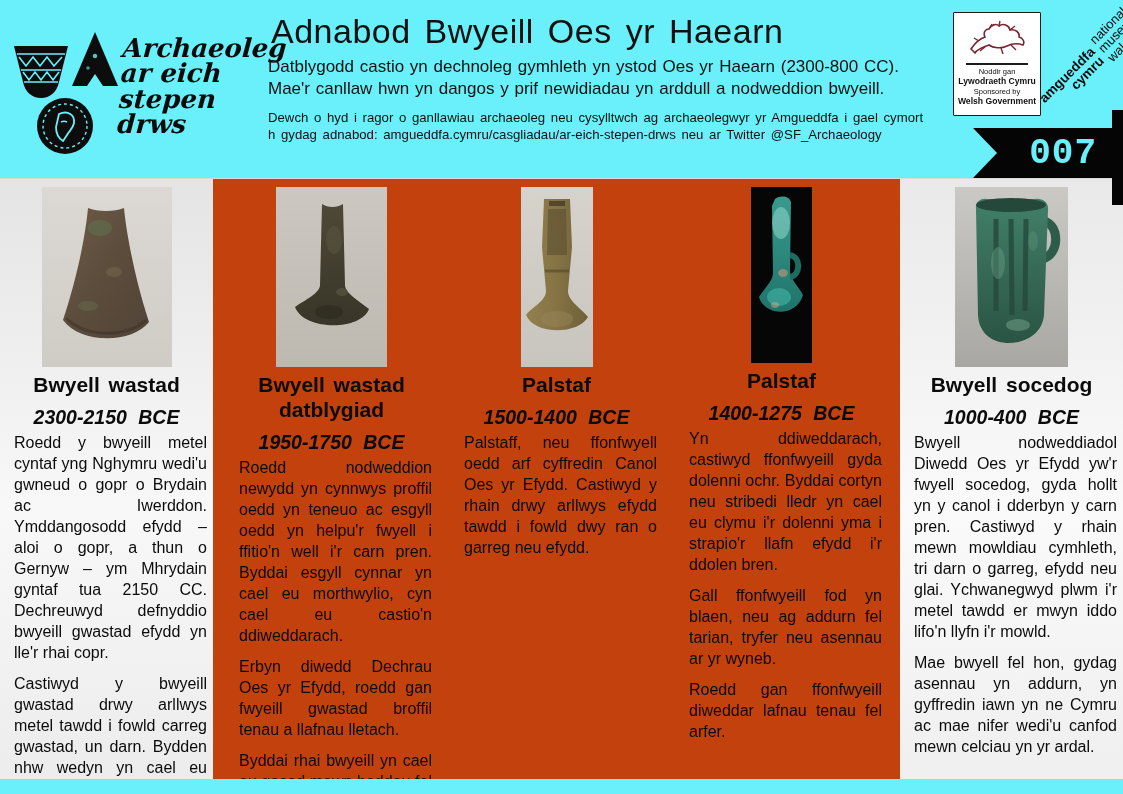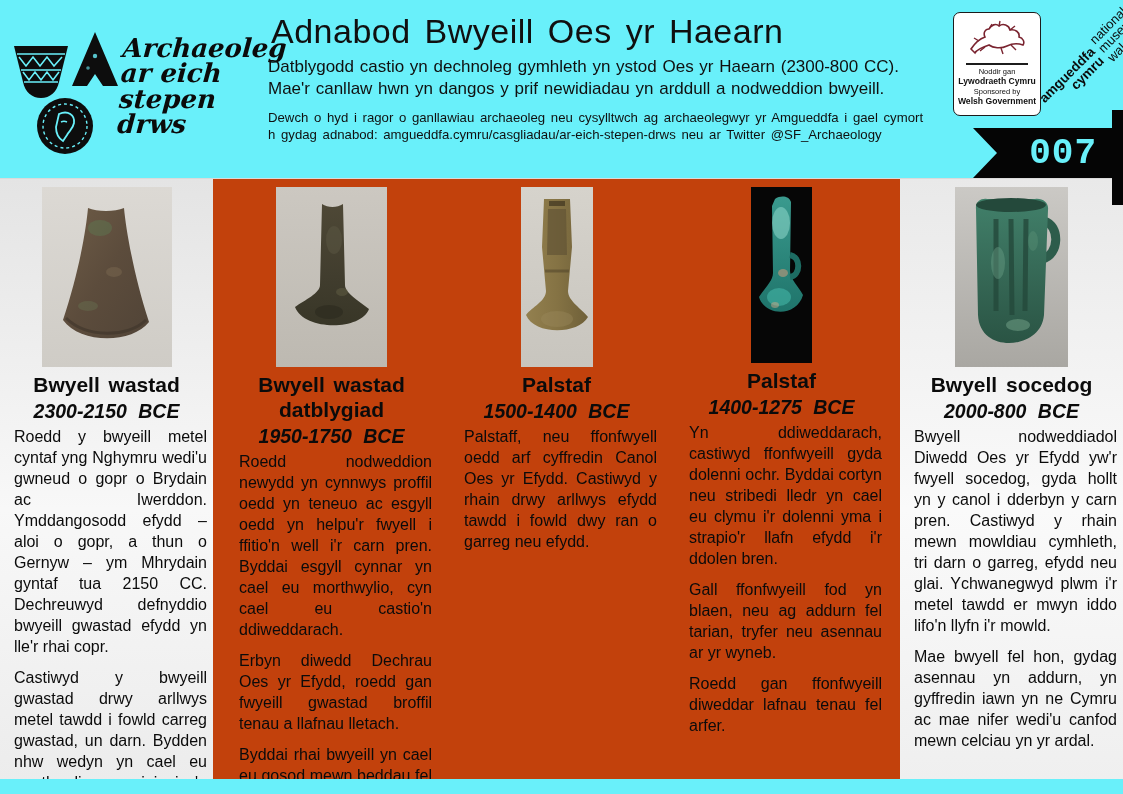--- a/index.html
+++ b/index.html
@@ -12,21 +12,21 @@
   .brand-icons{position:absolute;left:4px;top:8px;}
   .brand-text{position:absolute;left:112px;top:14px;width:150px;
       font-family:"DejaVu Serif",serif;font-style:italic;font-weight:bold;
       font-size:26px;line-height:0.98;color:#0b0b0b;transform:skewX(-4deg);}
   .title-block{position:absolute;left:268px;top:10px;width:680px;}
   .page-title{margin:3px;font-size:34px;font-weight:400;letter-spacing:0.5px;color:#101010;line-height:1.1;word-spacing:4px;}
   .subtitle{margin:6px 0 0 0;font-size:17px;line-height:1.3;color:#101010;max-width:652px;word-spacing:1px;}
   .contact{margin:8px 0 0 0;font-size:13.2px;line-height:1.35;color:#101010;max-width:665px;word-spacing:2px;}
 
   .sponsor-box{position:absolute;left:953px;top:12px;width:88px;height:104px;background:#ffffff;
-      border:1.5px solid #1c1c1c;border-radius:7px;text-align:center;box-sizing:border-box;padding-top:4px;}
+      border:1.5px solid #1c1c1c;border-radius:1px;text-align:center;box-sizing:border-box;padding-top:4px;}
   .sponsor-box .divider{width:62px;height:1.5px;background:#1c1c1c;margin:2px auto 2px auto;}
   .sp-small{font-size:7.5px;color:#111;line-height:1.25;}
   .sp-bold{font-size:8.6px;font-weight:bold;color:#111;line-height:1.25;}
 
   .museum-logo{position:absolute;left:1028px;top:14px;width:110px;height:110px;}
   .museum-rot{position:absolute;left:0px;top:28px;transform:rotate(-45deg);display:flex;align-items:center;gap:5px;}
   .mus-cy{font-weight:bold;font-size:13.5px;line-height:0.95;text-align:right;color:#0b0b0b;}
   .mus-en{font-size:13px;line-height:0.95;color:#0b0b0b;}
 
   .ribbon-edge{position:absolute;left:1112px;top:110px;width:11px;height:95px;background:#050505;z-index:4;}
@@ -43,21 +43,21 @@
   .col3{left:450px;width:213px;}
   .col4{left:675px;width:213px;}
   .col5{left:900px;width:223px;background:linear-gradient(180deg,#e9e9e9,#fafafa 55%,#efefef);}
   .photo{margin:8px auto 6px auto;display:flex;align-items:center;justify-content:center;}
   .ph1{width:130px;height:180px;background:linear-gradient(180deg,#dcd9d4,#cfccc6);}
   .ph2{width:111px;height:180px;background:linear-gradient(180deg,#ccc8c1,#bdb9b1);}
   .ph3{width:72px;height:180px;background:linear-gradient(180deg,#d6d3cc,#c8c5be);}
   .ph4{width:61px;height:176px;background:#060606;}
   .ph5{width:113px;height:180px;background:linear-gradient(180deg,#cbc9c5,#a9a7a2);}
   .col-title{margin:2px 0 0 0;font-size:21px;font-weight:bold;color:#0b0b0b;line-height:1.18;word-spacing:3px;}
-  .col-date{margin:2px 0 3px 0;font-size:19.5px;font-weight:bold;font-style:italic;color:#0b0b0b;word-spacing:6px;}
+  .col-date{margin:8px 0 3px 0;font-size:19.5px;font-weight:bold;font-style:italic;color:#0b0b0b;word-spacing:6px;}
   .col p{margin:0 0 10px 8px;font-size:16px;line-height:21px;color:#0b0b0b;text-align:justify;text-justify:inter-word;}
 
   
   .footer-strip{position:absolute;left:0;bottom:0;width:1123px;height:15px;background:#69f0fa;}
 </style>
 </head>
 <body>
 
 <div class="page">
 
@@ -240,20 +240,20 @@
           <path d="M88 28 C104 32 104 62 86 66" stroke="#2d5c4b" stroke-width="9" fill="none"></path>
           <path d="M20 16 C19 9 25 5 31 6 L79 6 C87 5 93 10 92 17 L88 122 C86 142 68 150 53 150 C38 150 23 142 22 122 Z" fill="url(#g5)"></path>
           <ellipse cx="55" cy="12" rx="35" ry="7" fill="#24493b"></ellipse>
           <path d="M40 26 L40 118 M55 26 L56 122 M70 26 L69 118" stroke="#24493b" stroke-width="5" opacity="0.8"></path>
           <ellipse cx="42" cy="70" rx="7" ry="16" fill="#6fa389" opacity="0.4"></ellipse>
           <ellipse cx="62" cy="132" rx="12" ry="6" fill="#7fae93" opacity="0.45"></ellipse>
           <ellipse cx="77" cy="48" rx="5" ry="10" fill="#5d9478" opacity="0.4"></ellipse>
         </svg>
       </div>
       <h2 class="col-title">Bwyell socedog</h2>
-      <div class="col-date">2000-800 BCE</div>
+      <div class="col-date">1000-400 BCE</div>
       <p>Bwyell nodweddiadol Diwedd Oes yr Efydd yw'r fwyell socedog, gyda hollt yn y canol i dderbyn y carn pren. Castiwyd y rhain mewn mowldiau cymhleth, tri darn o garreg, efydd neu glai. Ychwanegwyd plwm i'r metel tawdd er mwyn iddo lifo'n llyfn i'r mowld.</p>
       <p>Mae bwyell fel hon, gydag asennau yn addurn, yn gyffredin iawn yn ne Cymru ac mae nifer wedi'u canfod mewn celciau yn yr ardal.</p>
     </section>
   </div>
 
   <div class="footer-strip"></div>
 </div>
 
 </body></html>

